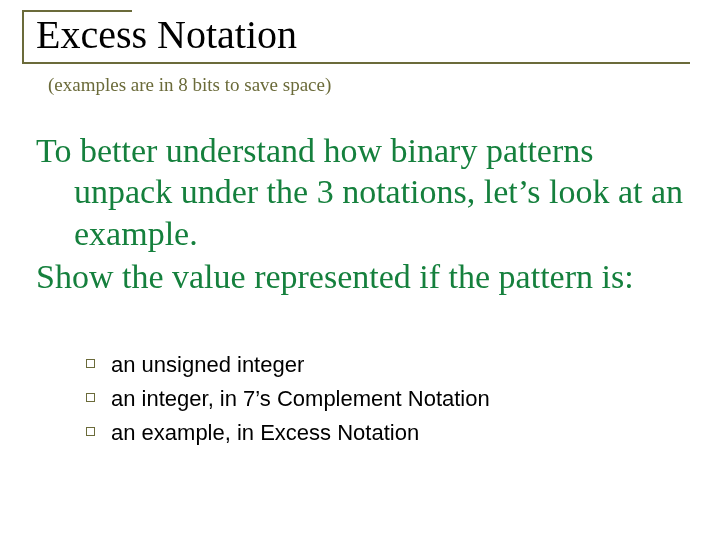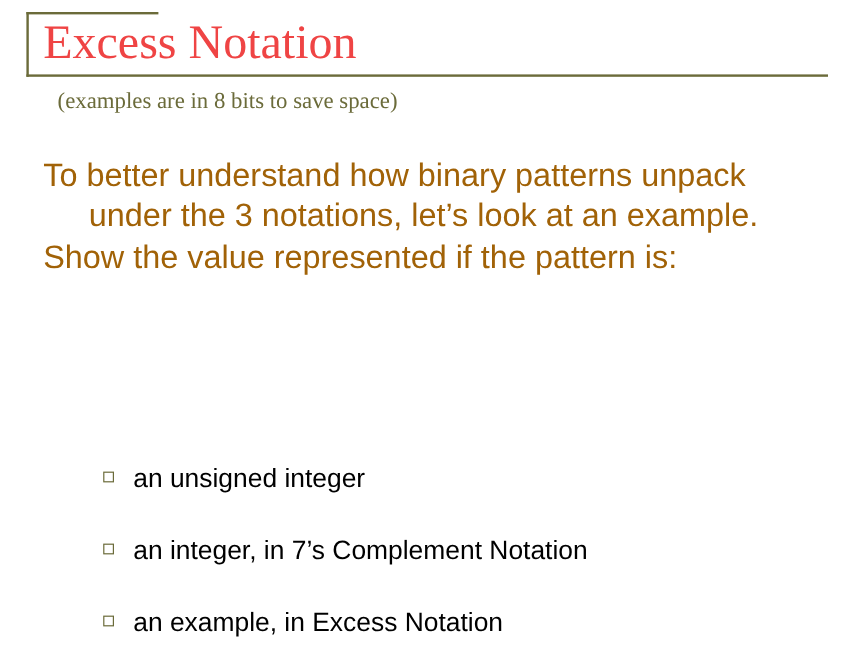--- a/index.html
+++ b/index.html
@@ -21,21 +21,21 @@
   .title-wrap {
     position: absolute;
     left: 28px;
     top: 14px;
     width: 660px;
   }
   .title {
     font-family: "Times New Roman", Times, serif;
     font-size: 40px;
     font-weight: 400;
-    color: #ef4444;
+    color: #000000;
     padding: 0 0 6px 8px;
     line-height: 1.05;
   }
   .title-rule-top {
     position: absolute;
     left: 22px;
     top: 10px;
     width: 6px;
     height: 54px;
     border-left: 2px solid #6b6b3a;
@@ -62,43 +62,43 @@
     top: 74px;
     font-family: "Times New Roman", Times, serif;
     font-size: 19px;
     color: #6b6b3a;
   }
   .body {
     position: absolute;
     left: 36px;
     top: 130px;
     width: 648px;
-    font-size: 27px;
+    font-size: 34px;
     line-height: 1.22;
-    color: #a16207;
+    color: #15803d;
+    font-family: Liberation Serif, serif;
   }
   .body p {
     margin: 0 0 2px 0;
   }
   .indent {
     padding-left: 38px;
     text-indent: -38px;
   }
   .sublist {
     position: absolute;
     left: 86px;
     top: 352px;
     font-size: 22px;
     color: #000;
   }
   .sublist .row {
     display: flex;
     align-items: flex-start;
     margin-bottom: 8px;
-    margin-top: 34px;
   }
   .bullet {
     width: 9px;
     height: 9px;
     border: 1.5px solid #6b6b3a;
     box-sizing: border-box;
     margin-top: 7px;
     margin-right: 16px;
     flex: 0 0 auto;
   }

